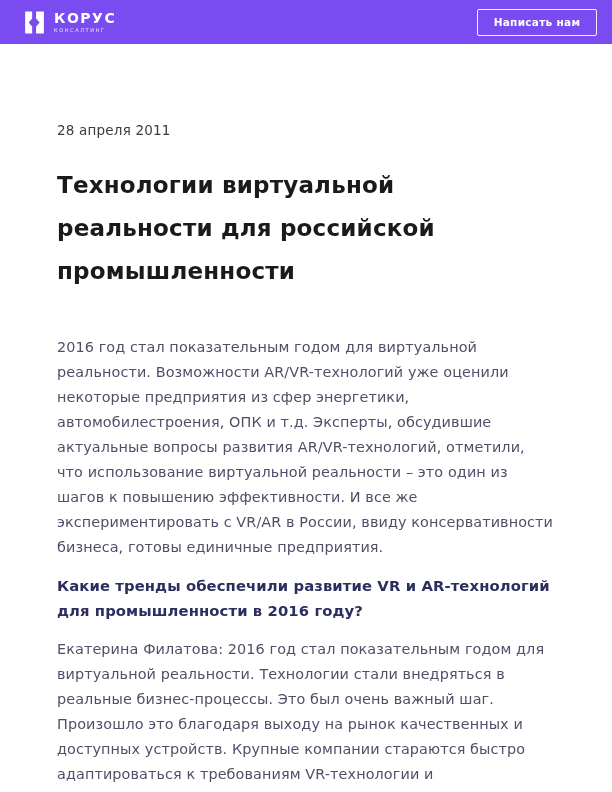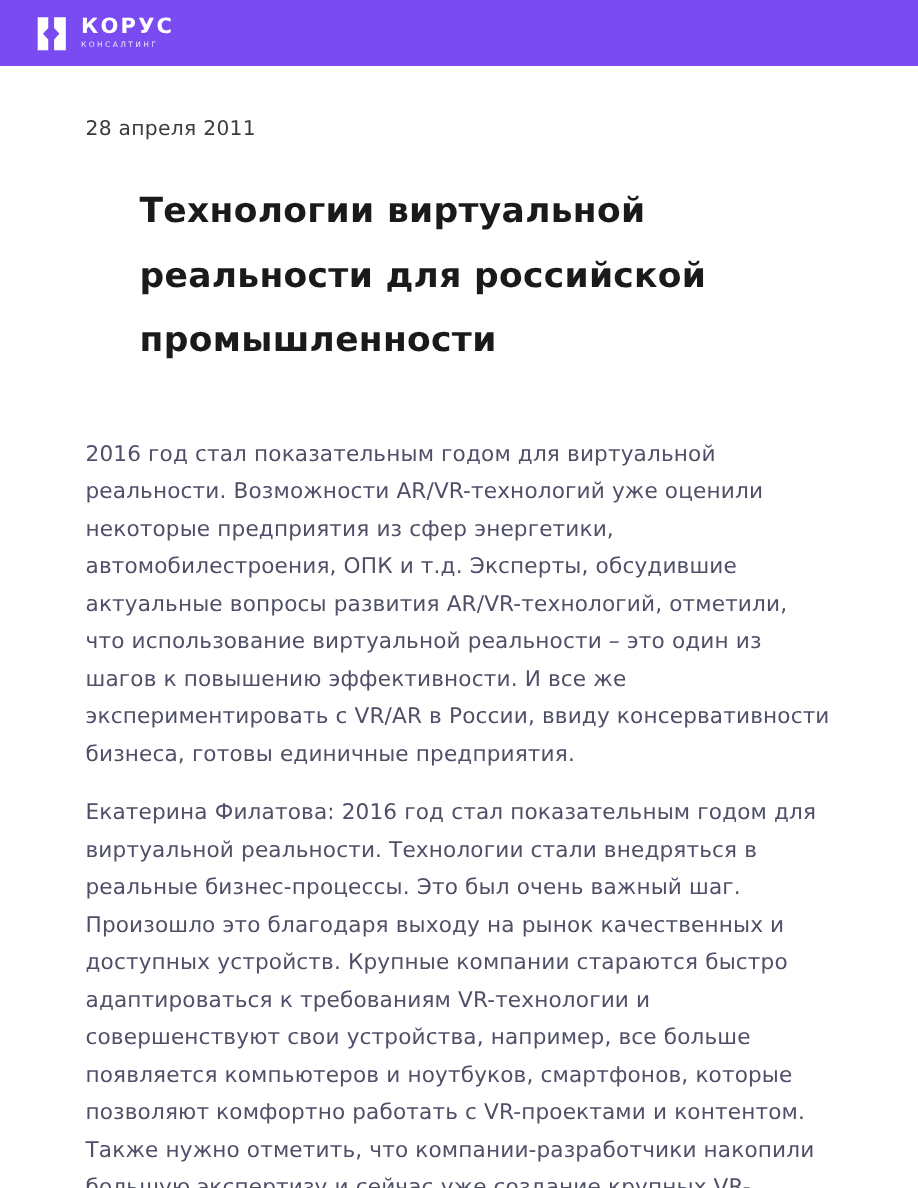--- a/index.html
+++ b/index.html
@@ -14,20 +14,21 @@
   html,body{background:#fff;}
   body{
     width:612px;height:792px;
     font-family:"DejaVu Sans","Liberation Sans",sans-serif;
     overflow:hidden;
   }
   .page{
     width:612px;height:792px;
     display:flex;flex-direction:column;
     background:#fff;
+    gap:44px;
   }
 
   
   .header{
     height:44px;flex:0 0 44px;
     background:var(--header-purple);
     display:flex;align-items:center;justify-content:space-between;
     padding:0 15px 0 22px;
   }
   .logo{display:flex;align-items:center;gap:7px;cursor:pointer;}
@@ -53,21 +54,20 @@
     padding:34px 57px 0 57px;
   }
   .date{
     font-size:13.5px;color:var(--date-text);letter-spacing:.2px;
   }
   .title{
     margin-top:26px;
     font-size:23px;font-weight:bold;color:var(--title-text);
     line-height:43px;letter-spacing:.2px;
     max-width:480px;
-    margin-left:36px;
   }
   .paragraph{
     font-size:14.4px;color:var(--body-text);
     line-height:25px;letter-spacing:.1px;
   }
   .p1{margin-top:42px;}
   .question{
     margin-top:13px;
     font-size:14.8px;font-weight:bold;color:var(--question-text);
     line-height:25px;letter-spacing:.1px;
@@ -85,22 +85,24 @@
         <svg class="logo-icon" viewBox="0 0 32 32" aria-hidden="true">
           <path d="M4 2 H13 V11 L8.5 16 L13 21 V30 H4 Z" fill="#ffffff"></path>
           <path d="M18 2 H28 V30 H18 V21 L22.5 16 L18 11 Z" fill="#ffffff"></path>
         </svg>
       </span>
       <span class="logo-text">
         <span class="logo-title">КОРУС</span>
         <span class="logo-subtitle">КОНСАЛТИНГ</span>
       </span>
     </div>
+    <button class="btn-outline">Написать нам</button>
   </header>
 
   <main class="content">
     <div class="date">28 апреля 2011</div>
     <h1 class="title">Технологии виртуальной реальности для российской промышленности</h1>
     <p class="paragraph p1">2016 год стал показательным годом для виртуальной реальности. Возможности AR/VR-технологий уже оценили некоторые предприятия из сфер энергетики, автомобилестроения, ОПК и т.д. Эксперты, обсудившие актуальные вопросы развития AR/VR-технологий, отметили, что использование виртуальной реальности – это один из шагов к повышению эффективности. И все же экспериментировать с VR/AR в России, ввиду консервативности бизнеса, готовы единичные предприятия.</p>
+    <p class="question">Какие тренды обеспечили развитие VR и AR-технологий для промышленности в 2016 году?</p>
     <p class="paragraph p2">Екатерина Филатова: 2016 год стал показательным годом для виртуальной реальности. Технологии стали внедряться в реальные бизнес-процессы. Это был очень важный шаг. Произошло это благодаря выходу на рынок качественных и доступных устройств. Крупные компании стараются быстро адаптироваться к требованиям VR-технологии и совершенствуют свои устройства, например, все больше появляется компьютеров и ноутбуков, смартфонов, которые позволяют комфортно работать с VR-проектами и контентом. Также нужно отметить, что компании-разработчики накопили большую экспертизу и сейчас уже создание крупных VR-проектов возможно в более короткие сроки и в высшем качестве по сравнению с 2015 годом.</p>
   </main>
 
 </div>
 
 </body></html>

